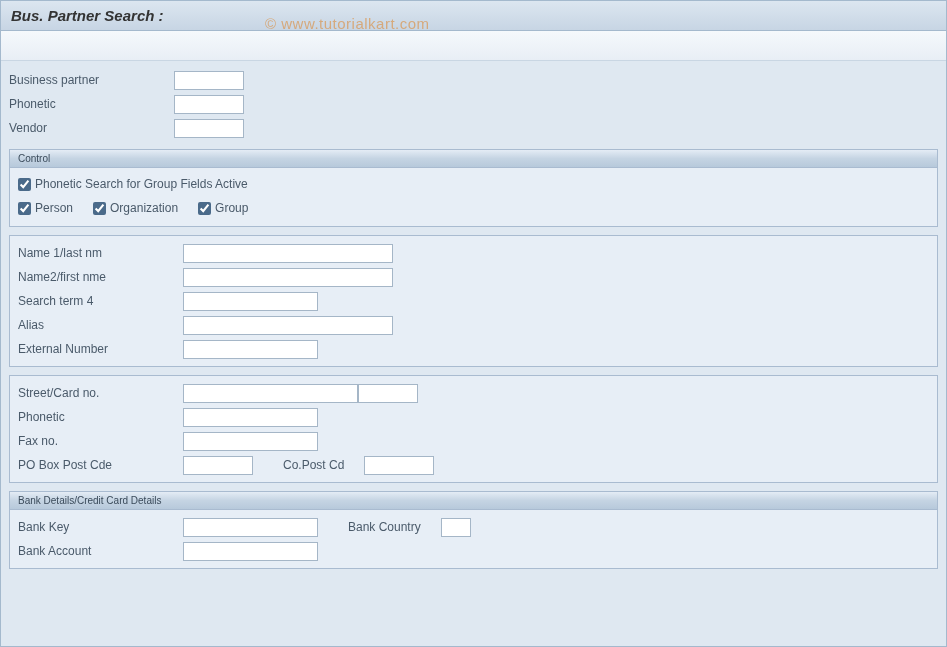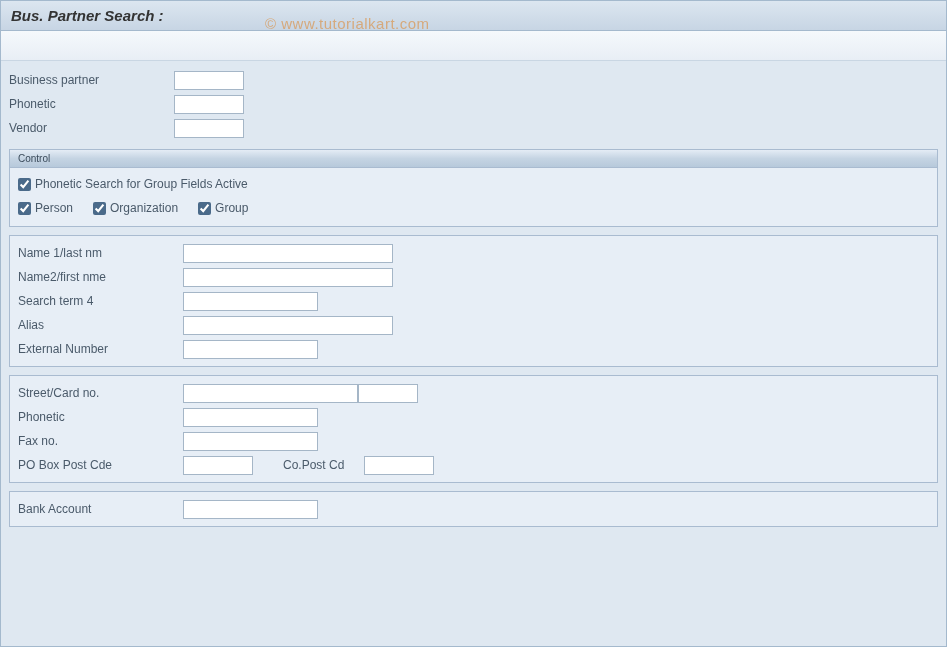--- a/index.html
+++ b/index.html
@@ -217,21 +217,28 @@
         <div class="field-row">
           <span class="field-label">PO Box Post Cde</span>
           <input type="text" class="input-sm" value="" style="">
           <span class="inline-label">Co.Post Cd</span>
           <input type="text" class="input-sm" value="" style="">
         </div>
       </div>
     </div>
 
     <div class="section">
-      <div class="section-body">
+      <div class="section-header">Bank Details/Credit Card Details</div>
+      <div class="section-body">
+        <div class="field-row">
+          <span class="field-label">Bank Key</span>
+          <input type="text" class="input-md" value="" style="">
+          <span class="inline-label">Bank Country</span>
+          <input type="text" class="input-xxs" value="" style="">
+        </div>
         <div class="field-row">
           <span class="field-label">Bank Account</span>
           <input type="text" class="input-md" value="" style="">
         </div>
       </div>
     </div>
 
   </div>
 </div>
 

